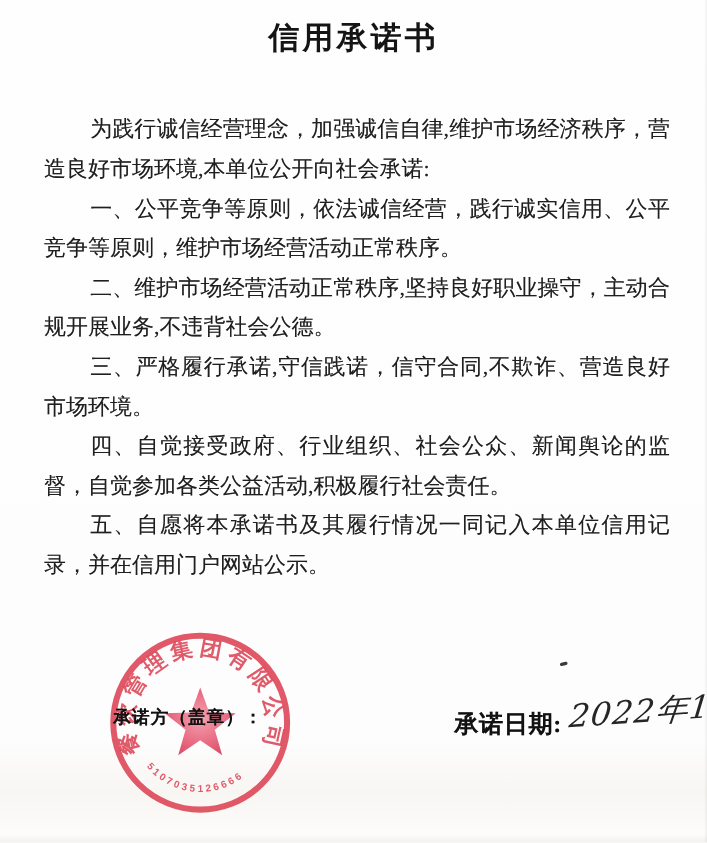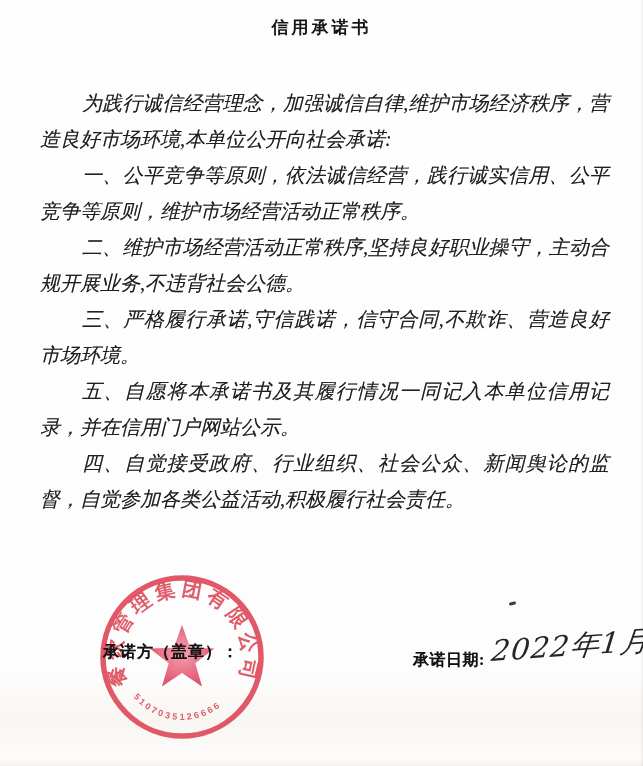--- a/index.html
+++ b/index.html
@@ -9,45 +9,44 @@
     font-family:"Liberation Serif","DejaVu Serif",serif;
     color:#1e1e1e;
   }
   body::after{ 
     content:"";position:absolute;top:0;right:0;width:3px;height:100%;
     background:linear-gradient(90deg,rgba(0,0,0,0),rgba(0,0,0,0.06));
   }
   .page{position:relative;width:100%;height:100%;}
   .doc-title{
     margin:0;padding-top:16px;text-align:center;
-    font-size:17px;font-weight:bold;letter-spacing:3px;color:#141414;
+    font-size:28px;font-weight:bold;letter-spacing:3px;color:#141414;
   }
   .body-text{
     margin:46px 34px 0 40px;
     font-size:20px;line-height:36px;text-align:justify;
     color:#1f1f1f;
     text-shadow:0 0 0.6px rgba(30,30,30,0.45); 
-    font-style:italic;
   }
   .body-text p{margin:0;text-indent:2.1em;}
   .sign-area{position:absolute;left:0;top:0;width:100%;height:100%;pointer-events:none;}
   .seal{
     position:absolute;left:96px;top:571px;width:172px;height:172px;
     opacity:0.92;
   }
   .party-label{
     position:absolute;left:103px;top:642px;
     font-size:16px;font-weight:bold;letter-spacing:1px;color:#111;
     text-shadow:0 0 0.6px rgba(0,0,0,0.5);
   }
   .date-row{
     position:absolute;left:413px;top:636px;white-space:nowrap;
   }
   .date-label{
-    font-size:16px;font-weight:bold;letter-spacing:0.5px;color:#111;
+    font-size:22px;font-weight:bold;letter-spacing:0.5px;color:#111;
     text-shadow:0 0 0.6px rgba(0,0,0,0.5);
   }
   .handwriting{
     display:inline-block;
     font-size:29px;font-style:italic;color:#262626;
     transform:skewX(-10deg) rotate(-4deg) translateY(-4px);
     transform-origin:left bottom;
     letter-spacing:1px;
     font-family:"DejaVu Serif","Liberation Serif",serif;
   }
@@ -61,22 +60,22 @@
 
 <div class="page">
 
   <h1 class="doc-title">信用承诺书</h1>
 
   <div class="body-text">
     <p>为践行诚信经营理念，加强诚信自律,维护市场经济秩序，营造良好市场环境,本单位公开向社会承诺:</p>
     <p>一、公平竞争等原则，依法诚信经营，践行诚实信用、公平竞争等原则，维护市场经营活动正常秩序。</p>
     <p>二、维护市场经营活动正常秩序,坚持良好职业操守，主动合规开展业务,不违背社会公德。</p>
     <p>三、严格履行承诺,守信践诺，信守合同,不欺诈、营造良好市场环境。</p>
+    <p>四、自觉接受政府、行业组织、社会公众、新闻舆论的监督，自觉参加各类公益活动,积极履行社会责任。</p>
     <p>五、自愿将本承诺书及其履行情况一同记入本单位信用记录，并在信用门户网站公示。</p>
-    <p>四、自觉接受政府、行业组织、社会公众、新闻舆论的监督，自觉参加各类公益活动,积极履行社会责任。</p>
   </div>
 
   <div class="sign-area">
 
     <svg class="seal" viewBox="0 0 172 172">
       <defs>
         <radialGradient id="starGrad" cx="50%" cy="45%" r="60%">
           <stop offset="0%" stop-color="#f293a6"></stop>
           <stop offset="55%" stop-color="#e85a74"></stop>
           <stop offset="100%" stop-color="#d52e4c"></stop>

